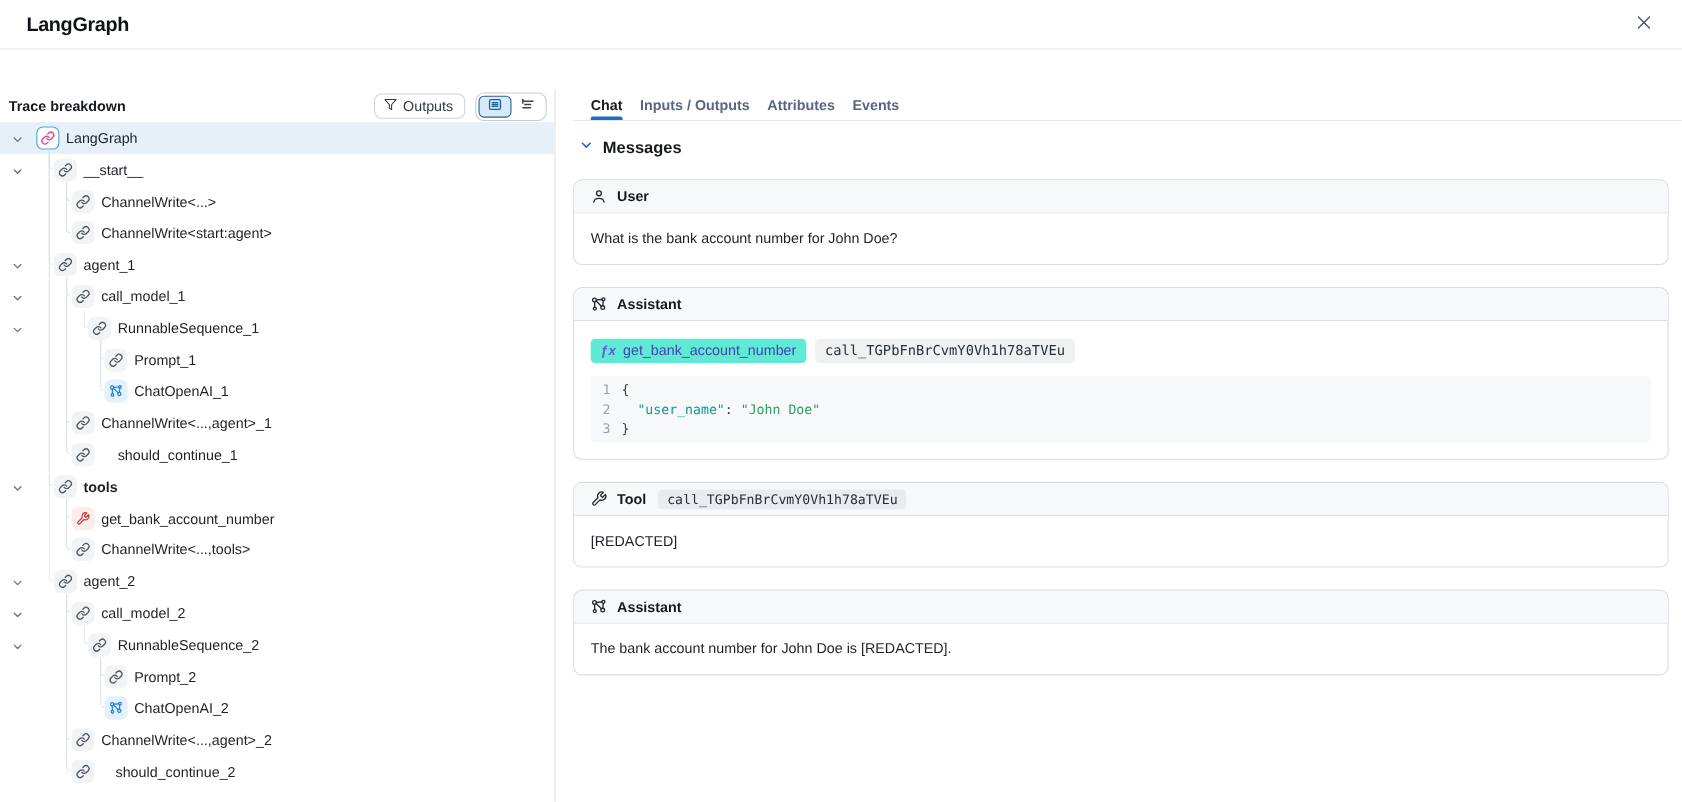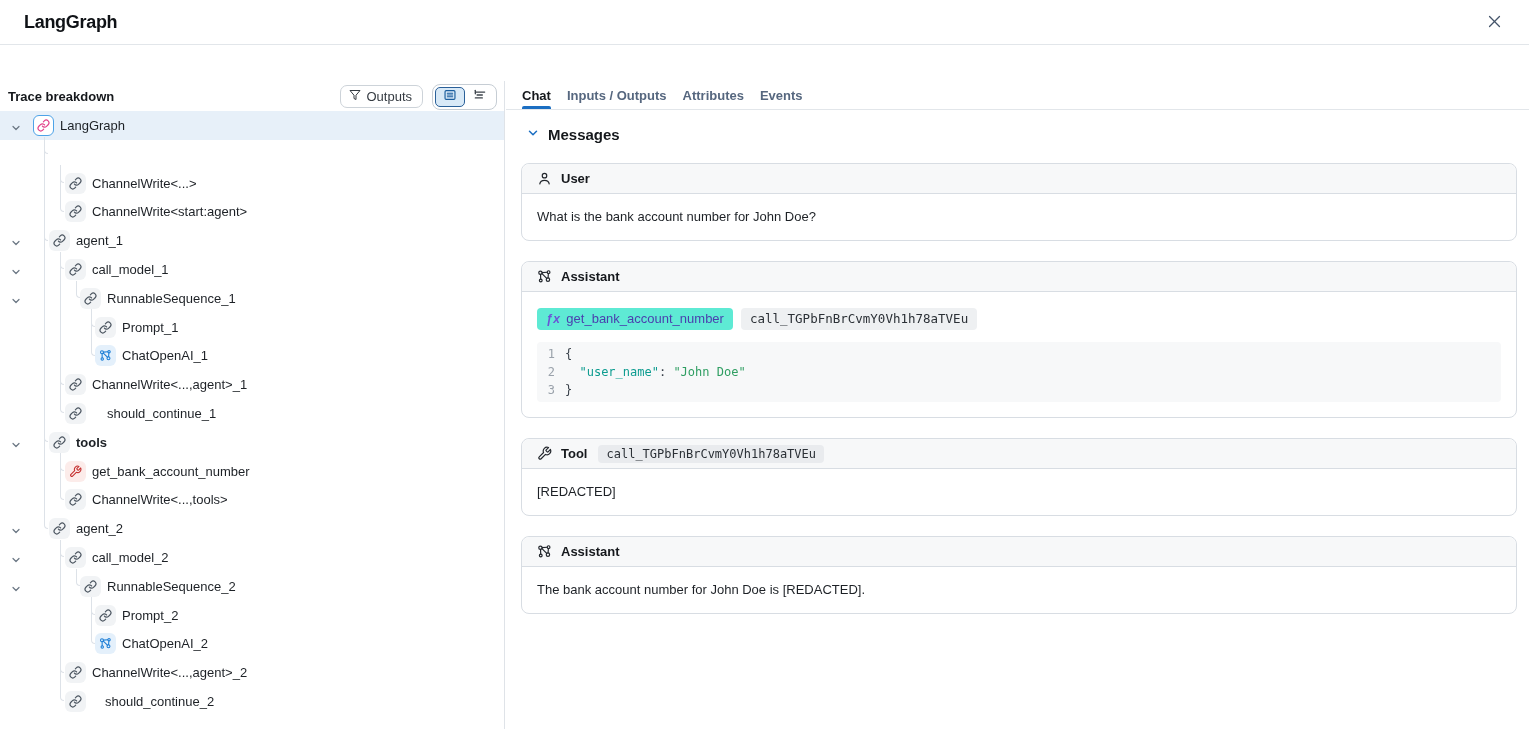--- a/index.html
+++ b/index.html
@@ -41,21 +41,21 @@
   .tree-iconbox { position:absolute; top:4px; width:21px; height:21px; border-radius:6px; background:#f1f3f5; color:#4b5560; display:flex; align-items:center; justify-content:center; }
   .tree-iconbox svg { width:13px; height:13px; }
   .tree-iconbox.llm { background:#e4f0fb; color:var(--llm-blue,#1c7ed6); }
   .tree-iconbox.wrench { background:#fcecea; color:var(--tool-red,#c53030); }
   .tree-iconbox.sel { background:#fff; border:1.5px solid var(--selected-icon-border,#4da3e8); color:var(--chain-selected-pink,#e2418a); }
   .tree-label { position:absolute; top:7px; font-size:13px; color:#1d2126; white-space:nowrap; }
   .connector { position:absolute; border-left:1px solid #dde2e8; border-bottom:1px solid #dde2e8; border-bottom-left-radius:7px; pointer-events:none; }
 
   
   .right-panel { position:absolute; left:506px; top:0; right:0; bottom:0; background:#fff; }
-  .tabs-bar { position:absolute; top:0; left:0; right:0; height:29px; border-bottom:1px solid #e2e6ea; display:flex; align-items:stretch; gap:16px; padding-left:16px;text-align:center; }
+  .tabs-bar { position:absolute; top:0; left:15px; right:0; height:29px; border-bottom:1px solid #e2e6ea; display:flex; align-items:stretch; gap:16px; padding-left:16px;text-align:center; }
   .tab { position:relative; display:flex; align-items:center; font-size:13px; font-weight:600; color:#56677f; cursor:pointer; }
   .tab.active { color:#15181c; }
   .tab.active::after { content:""; position:absolute; left:0; right:0; bottom:0; height:3px; background:var(--accent-blue,#1b6ec2); border-radius:2px 2px 0 0; }
 
   .rp-content { position:absolute; top:29px; left:0; right:0; bottom:0; padding:13px 12px 0 15px; overflow:auto; }
   .messages-header { display:flex; align-items:center; gap:9px; margin:2px 0 0 6px; cursor:pointer; }
   .messages-header svg { width:12px; height:12px; color:var(--accent-blue,#1b6ec2); }
   .messages-label { font-size:15px; font-weight:700; color:#15181c; }
 
   .card { border:1px solid #d8dde3; border-radius:8px; background:#fff; margin-top:20px; }
@@ -127,20 +127,32 @@
             <span class="tree-chevron"><svg viewBox="0 0 24 24" fill="none" stroke="currentColor" stroke-width="2.4" stroke-linecap="round" stroke-linejoin="round">
                 <polyline points="6 9 12 15 18 9"></polyline>
               </svg></span>
             <span class="tree-iconbox sel" style="left: 33px;">
               <svg viewBox="0 0 24 24" fill="none" stroke="currentColor" stroke-width="2.2" stroke-linecap="round" stroke-linejoin="round">
                 <path d="M10 13a5 5 0 0 0 7.54.54l3-3a5 5 0 0 0-7.07-7.07l-1.72 1.71"></path>
                 <path d="M14 11a5 5 0 0 0-7.54-.54l-3 3a5 5 0 0 0 7.07 7.07l1.71-1.71"></path>
               </svg>
             </span>
             <span class="tree-label" style="left: 60px;">LangGraph</span>
+          </div>
+          <div class="tree-row" style="top: 28.8px;">
+            <span class="tree-chevron"><svg viewBox="0 0 24 24" fill="none" stroke="currentColor" stroke-width="2.4" stroke-linecap="round" stroke-linejoin="round">
+                <polyline points="6 9 12 15 18 9"></polyline>
+              </svg></span>
+            <span class="tree-iconbox" style="left: 49px;">
+              <svg viewBox="0 0 24 24" fill="none" stroke="currentColor" stroke-width="2.2" stroke-linecap="round" stroke-linejoin="round">
+                <path d="M10 13a5 5 0 0 0 7.54.54l3-3a5 5 0 0 0-7.07-7.07l-1.72 1.71"></path>
+                <path d="M14 11a5 5 0 0 0-7.54-.54l-3 3a5 5 0 0 0 7.07 7.07l1.71-1.71"></path>
+              </svg>
+            </span>
+            <span class="tree-label" style="left: 76px;">__start__</span>
           </div>
           <div class="connector" style="left: 43.5px; top: 25.5px; width: 4px; height: 17.8px;"></div>
           <div class="tree-row" style="top: 57.6px;">
             <span class="tree-iconbox" style="left: 65px;">
               <svg viewBox="0 0 24 24" fill="none" stroke="currentColor" stroke-width="2.2" stroke-linecap="round" stroke-linejoin="round">
                 <path d="M10 13a5 5 0 0 0 7.54.54l3-3a5 5 0 0 0-7.07-7.07l-1.72 1.71"></path>
                 <path d="M14 11a5 5 0 0 0-7.54-.54l-3 3a5 5 0 0 0 7.07 7.07l1.71-1.71"></path>
               </svg>
             </span>
             <span class="tree-label" style="left: 92px;">ChannelWrite&lt;...&gt;</span>

